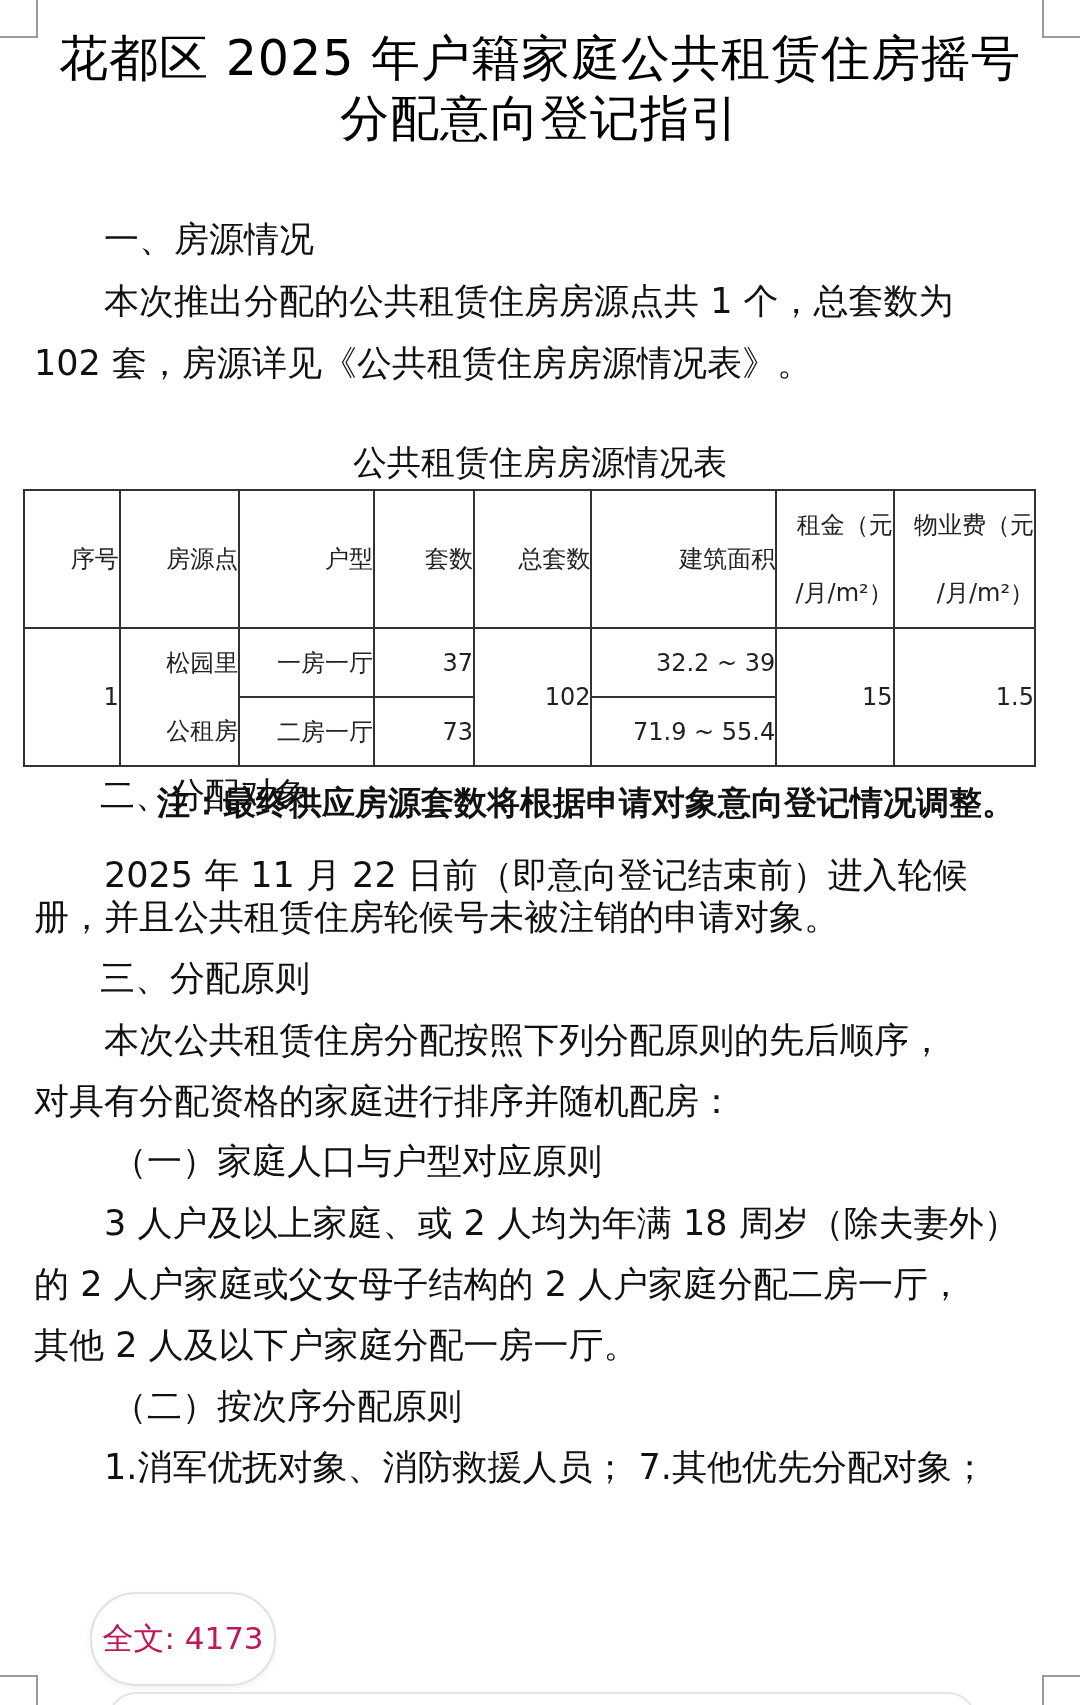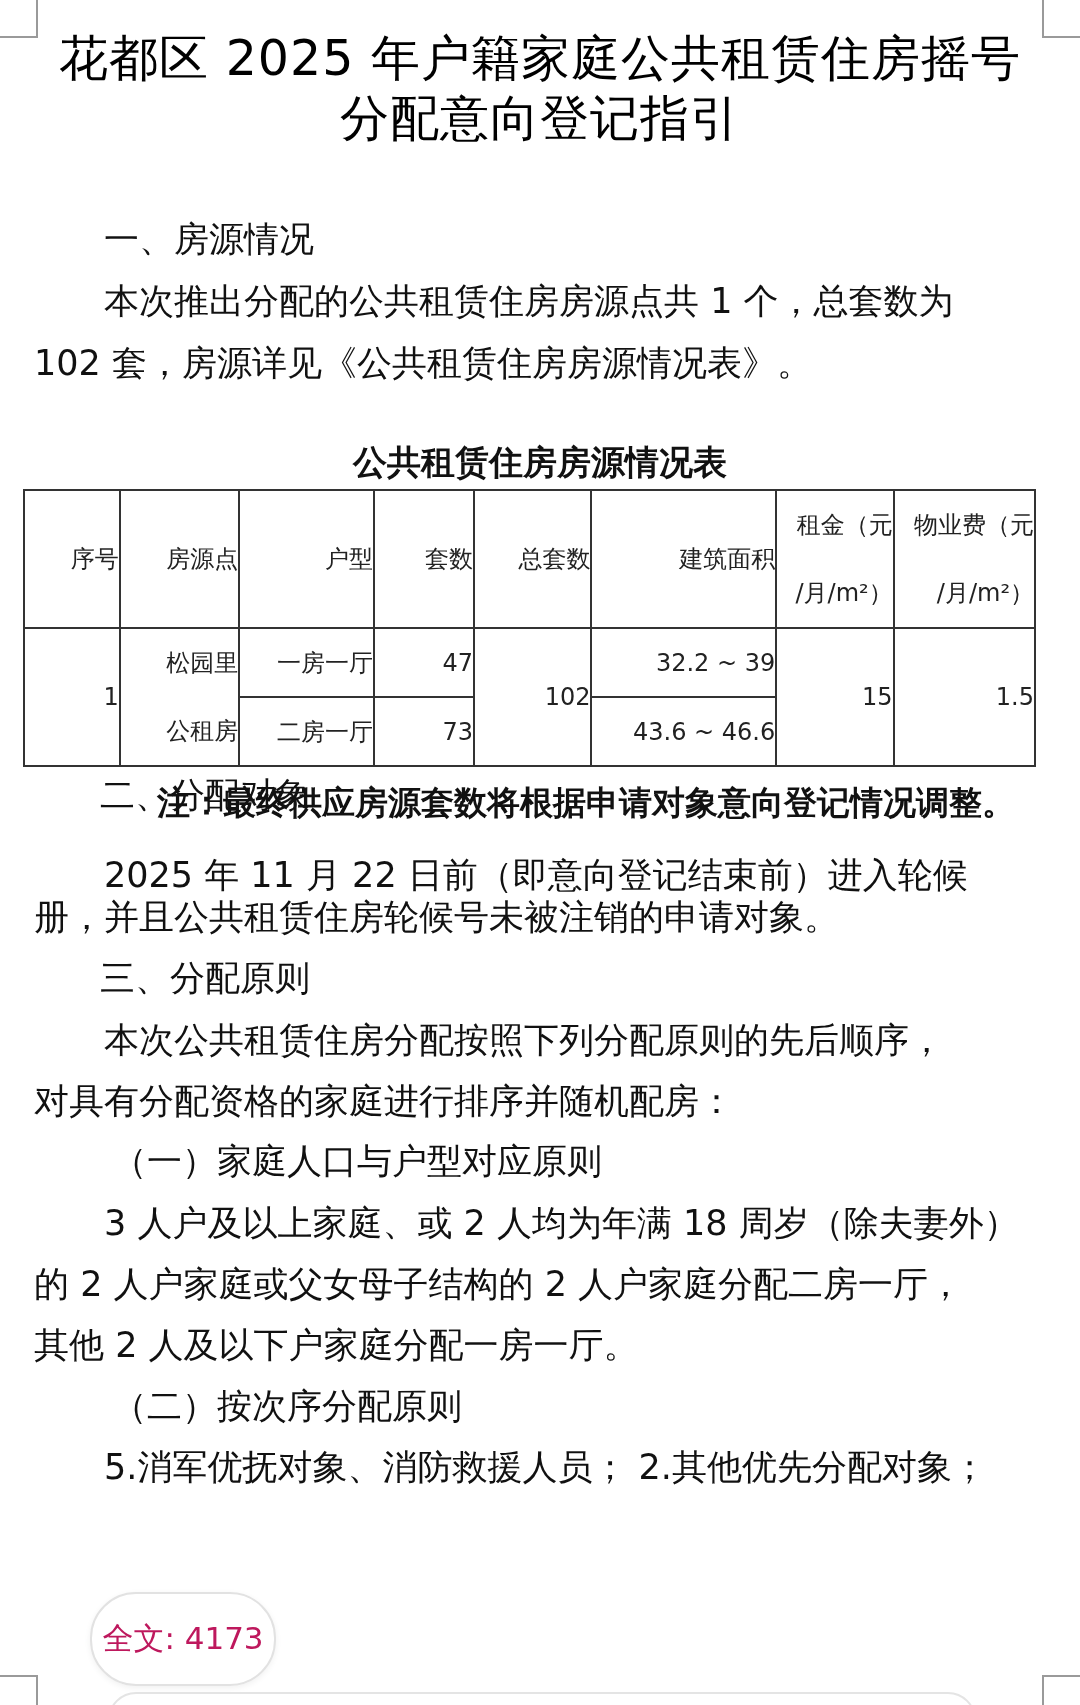--- a/index.html
+++ b/index.html
@@ -6,21 +6,21 @@
   body { width:1080px; height:1705px; position:relative; overflow:hidden;
          font-family:"DejaVu Sans","Liberation Sans",sans-serif; color:#111; }
   .corner { position:absolute; width:36px; height:36px; border-color:#9a9a9a; border-style:solid; border-width:0; }
   .c-tl { left:0; top:0; border-right-width:2px; border-bottom-width:2px; }
   .c-tr { right:0; top:0; border-left-width:2px; border-bottom-width:2px; }
   .c-bl { left:0; bottom:0; height:28px; border-right-width:2px; border-top-width:2px; }
   .c-br { right:0; bottom:0; height:28px; border-left-width:2px; border-top-width:2px; }
   .title { position:absolute; left:0; width:1080px; text-align:center; font-size:49px; line-height:62px; letter-spacing:1px; color:#000; }
   .t1 { top:28px; } .t2 { top:88px; }
   .line { position:absolute; font-size:35px; line-height:46px; white-space:nowrap; color:#111; }
-  .tbl-title { position:absolute; top:440px; left:0; width:1080px; text-align:center; font-size:34px; font-weight:bold; line-height:44px; }
+  .tbl-title { position:absolute; top:440px; left:0; width:1080px; text-align:center; font-size:34px; font-weight:normal; line-height:44px; }
   table.src { position:absolute; left:23px; top:489px; width:1013px; border-collapse:collapse; font-size:24px; color:#222; }
   table.src td, table.src th { border:2px solid #333; text-align:right; font-weight:normal; padding:0; }
   table.src th { height:134px; }
   table.src td { height:65px; }
   .th-two { display:block; line-height:68px; }
   .note { position:absolute; top:786px; left:157px; font-size:33px; font-weight:bold; line-height:34px; color:#111; }
   .badge { position:absolute; left:90px; top:1592px; width:182px; height:90px; border:2px solid #e2e2e2; border-radius:46px; background:rgba(255,255,255,0.9);
            box-shadow:0 2px 6px rgba(0,0,0,0.06); display:flex; align-items:center; justify-content:center; font-size:31px; color:#be185d; }
   .bottom-bar { position:absolute; left:108px; top:1692px; width:864px; height:40px; border:2px solid #e4e4e4; border-radius:28px 28px 0 0; background:#fff; }
 </style>
@@ -69,47 +69,47 @@
       <span class="th-two">/月/m²）</span>
     </th>
   </tr>
   <tr>
     <td rowspan="2">1</td>
     <td rowspan="2">
       <span class="th-two">松园里</span>
       <span class="th-two">公租房</span>
     </td>
     <td>一房一厅</td>
-    <td>47</td>
+    <td>37</td>
     <td rowspan="2">102</td>
     <td>32.2 ~ 39</td>
     <td rowspan="2">15</td>
     <td rowspan="2">1.5</td>
   </tr>
   <tr>
     <td>二房一厅</td>
     <td>73</td>
-    <td>43.6 ~ 46.6</td>
+    <td>71.9 ~ 55.4</td>
   </tr>
 </tbody>
   </table>
 
 <div class="note">注：最终供应房源套数将根据申请对象意向登记情况调整。</div>
 
 <div class="line" style="top:772px;left:100px;">二、分配对象</div>
 <div class="line" style="top:834px;left:104px;margin-top:18px;">2025 年 11 月 22 日前（即意向登记结束前）进入轮候</div>
 <div class="line" style="top:894px;left:34px;">册，并且公共租赁住房轮候号未被注销的申请对象。</div>
 
 <div class="line" style="top:955px;left:100px;">三、分配原则</div>
 <div class="line" style="top:1017px;left:104px;">本次公共租赁住房分配按照下列分配原则的先后顺序，</div>
 <div class="line" style="top:1078px;left:34px;">对具有分配资格的家庭进行排序并随机配房：</div>
 
 <div class="line" style="top:1138px;left:112px;">（一）家庭人口与户型对应原则</div>
 <div class="line" style="top:1200px;left:104px;">3 人户及以上家庭、或 2 人均为年满 18 周岁（除夫妻外）</div>
 <div class="line" style="top:1261px;left:34px;">的 2 人户家庭或父女母子结构的 2 人户家庭分配二房一厅，</div>
 <div class="line" style="top:1322px;left:34px;">其他 2 人及以下户家庭分配一房一厅。</div>
 
 <div class="line" style="top:1383px;left:112px;text-align:right;">（二）按次序分配原则</div>
-<div class="line" style="top:1444px;left:104px;">5.消军优抚对象、消防救援人员；  2.其他优先分配对象；</div>
+<div class="line" style="top:1444px;left:104px;">1.消军优抚对象、消防救援人员；  7.其他优先分配对象；</div>
 
 <div class="badge">全文: 4173</div>
 
 <div class="bottom-bar"></div>
 
 </body></html>

